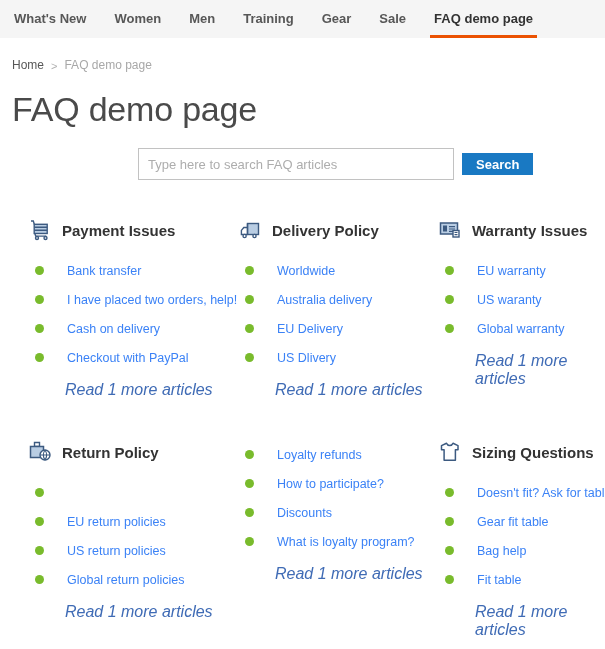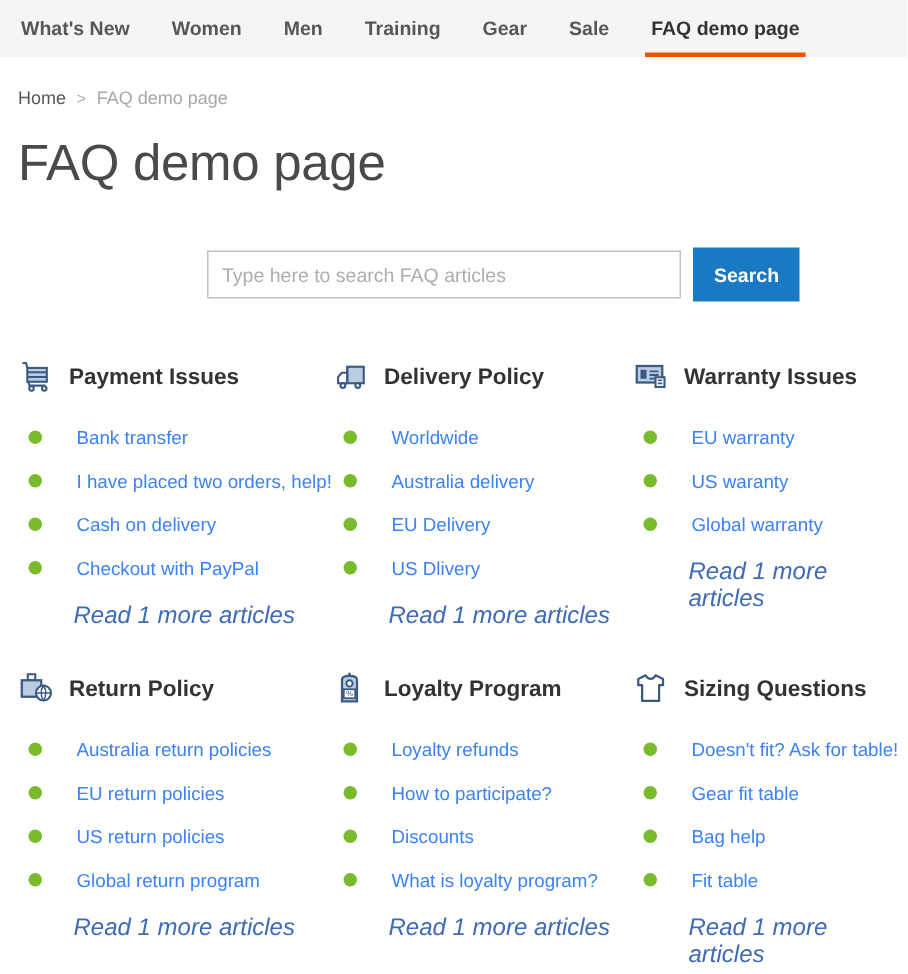--- a/index.html
+++ b/index.html
@@ -60,55 +60,56 @@
     font-size: 34px;
     font-weight: normal;
     color: #4a4a4a;
     letter-spacing: -0.2px;
   }
 
   
   .search-row {
     display: flex;
     align-items: center;
-    margin-top: 36px;
+    margin-top: 19px;
     padding-left: 138px;
   }
   .search-input {
     width: 316px;
     height: 32px;
     border: 1px solid #c2c2c2;
     background: #ffffff;
     font-size: 13px;
     color: #333;
     padding: 0 9px;
     font-family: "Liberation Sans", sans-serif;
     outline: none;
   }
   .search-input::placeholder { color: #adadad; }
   .search-btn {
     margin-left: 8px;
-    height: 36px;
+    height: 22px;
     padding: 0 14px;
     background: #1979c3;
     border: none;
     color: #ffffff;
     font-size: 13px;
     font-weight: bold;
     cursor: pointer;
     font-family: "Liberation Sans", sans-serif;
   }
 
   
   .grid {
     margin-top: 38px;
     padding: 0 10px 0 12px;
     display: grid;
     grid-template-columns: 210px 200px 1fr;
-    row-gap: 27px;
+    row-gap: 41px;
+    margin-left: 16px;
   }
   .cat { padding-right: 6px; }
   .cat-head {
     display: flex;
     align-items: center;
     gap: 10px;
     margin-bottom: 14px;
   }
   .cat-icon { width: 24px; height: 24px; flex: 0 0 24px; display:block; }
   .cat-title {
@@ -277,49 +278,38 @@
         <path d="M6.5 2.5h5v4h-5z" fill="#ffffff" stroke="#3c5a80" stroke-width="1.4"></path>
         <rect x="2.5" y="6.5" width="13" height="11" fill="#b9cde3" stroke="#3c5a80" stroke-width="1.5"></rect>
         <circle cx="17" cy="15" r="5" fill="#ffffff" stroke="#3c5a80" stroke-width="1.4"></circle>
         <path d="M12 15h10M17 10c2 3 2 7 0 10M17 10c-2 3-2 7 0 10" stroke="#3c5a80" stroke-width="1.1" fill="none"></path>
       </svg>
       <span class="cat-title">Return Policy</span>
     </div>
     <ul class="art-list">
       <li class="art-item">
         <span class="bullet"></span>
-        <span class="art-link">Australia return policies</span>
       </li>
       <li class="art-item">
         <span class="bullet"></span>
         <span class="art-link">EU return policies</span>
       </li>
       <li class="art-item">
         <span class="bullet"></span>
         <span class="art-link">US return policies</span>
       </li>
       <li class="art-item">
         <span class="bullet"></span>
-        <span class="art-link">Global return program</span>
-      </li>
-    </ul>
-    <span class="more-link">Read 1 more articles</span>
-  </div>
-
-  <div class="cat">
-    <div class="cat-head">
-      <svg class="cat-icon" viewBox="0 0 24 24">
-        <path d="M11 1.5v2.2" stroke="#3c5a80" stroke-width="1.6"></path>
-        <path d="M6 6.2c0-1.6 2.2-2.6 5-2.6s5 1 5 2.6v14.3H6z" fill="#b9cde3" stroke="#3c5a80" stroke-width="1.5"></path>
-        <circle cx="11" cy="8.6" r="2.1" fill="#ffffff" stroke="#3c5a80" stroke-width="1.3"></circle>
-        <rect x="7.2" y="12.5" width="7.6" height="6" fill="#ffffff" stroke="#3c5a80" stroke-width="1.2"></rect>
-        <text x="11" y="17.2" font-size="5" text-anchor="middle" fill="#3c5a80" font-family="Liberation Sans, sans-serif">%</text>
-      </svg>
-      <span class="cat-title">Loyalty Program</span>
-    </div>
+        <span class="art-link">Global return policies</span>
+      </li>
+    </ul>
+    <span class="more-link">Read 1 more articles</span>
+  </div>
+
+  <div class="cat">
     <ul class="art-list">
       <li class="art-item">
         <span class="bullet"></span>
         <span class="art-link">Loyalty refunds</span>
       </li>
       <li class="art-item">
         <span class="bullet"></span>
         <span class="art-link">How to participate?</span>
       </li>
       <li class="art-item">

